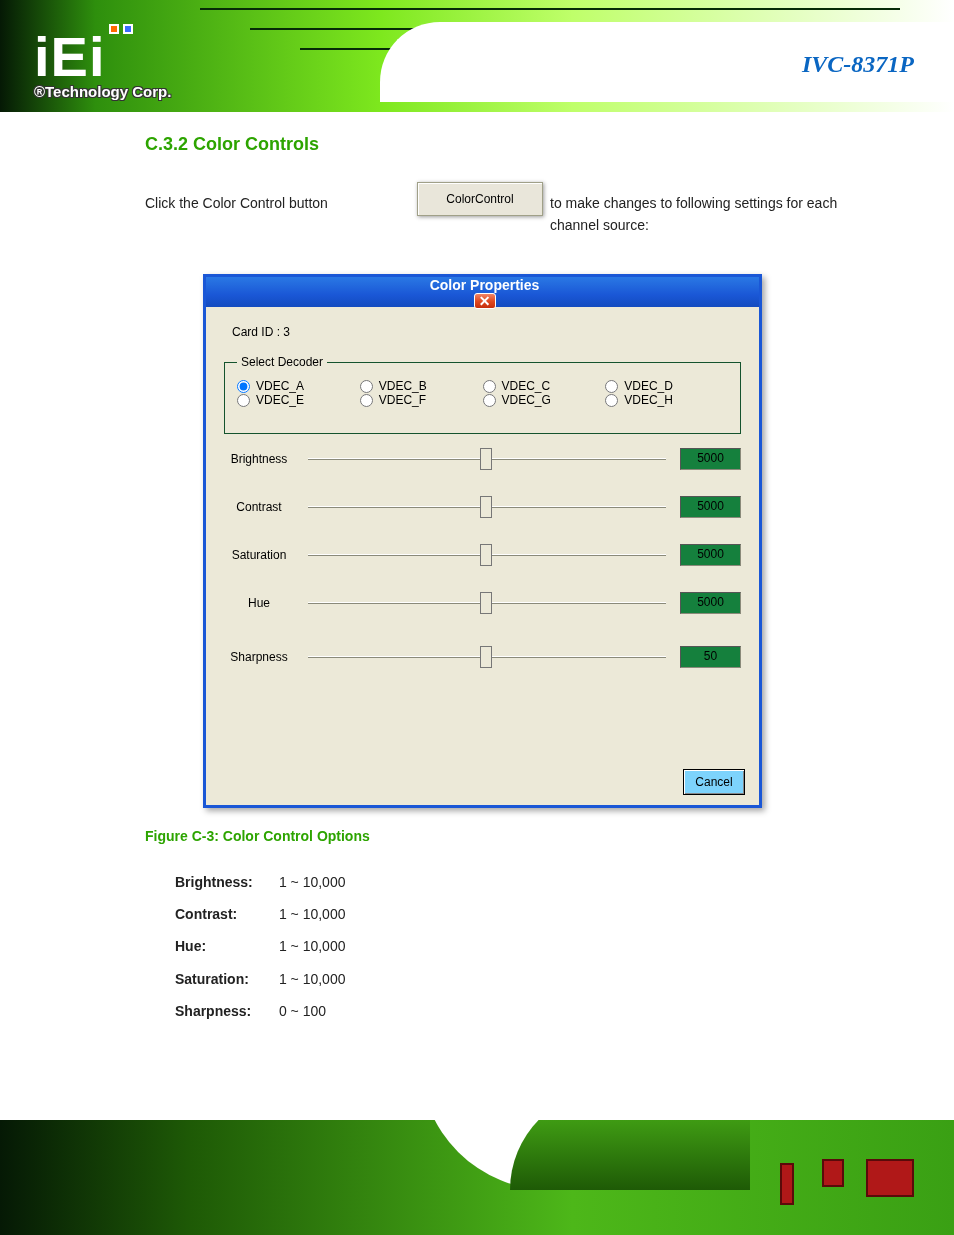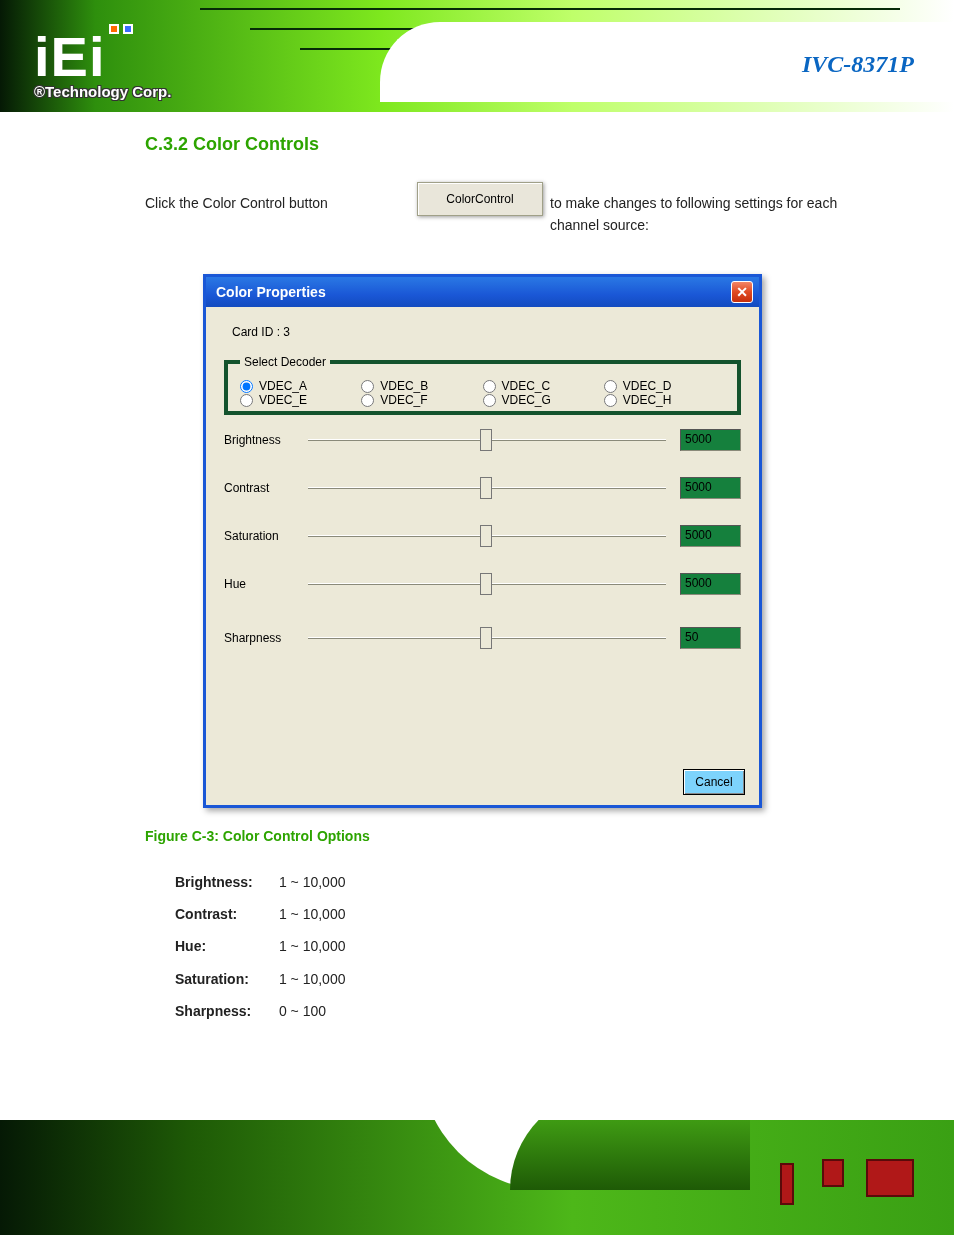--- a/index.html
+++ b/index.html
@@ -140,20 +140,21 @@
     box-shadow: 3px 3px 6px rgba(0,0,0,.35);
   }
   .titlebar {
     height: 30px;
     background: linear-gradient(180deg, #2a78e4 0%, #1a57d6 60%, #134bbf 100%);
     display: flex;
     align-items: center;
     padding: 0 6px 0 10px;
     color: #fff;
     font: bold 14px Tahoma, sans-serif;
+    flex-direction: column;
   }
   .titlebar .spacer { flex: 1; }
   .close-btn {
     width: 22px; height: 22px;
     background: linear-gradient(180deg, #f28566 0%, #e04a22 50%, #c62e0b 100%);
     border: 1px solid #fff;
     border-radius: 3px;
     display: flex;
     align-items: center;
     justify-content: center;
@@ -163,37 +164,38 @@
   .dlg-body {
     padding: 12px 18px;
     font: 12px Tahoma, sans-serif;
     color: #000;
     position: relative;
     height: calc(100% - 30px);
   }
   .card-id { margin: 6px 0 16px 8px; }
 
   fieldset.decoder {
-    border: 4px solid #14532d;
-    padding: 10px 12px 4px;
+    border: 1px solid #14532d;
+    padding: 10px 12px 26px;
     margin: 16px 0 14px;
   }
   fieldset.decoder legend { padding: 0 4px; }
   .radio-grid {
     display: grid;
     grid-template-columns: repeat(4, 1fr);
   }
   .radio-cell { display: flex; align-items: center; gap: 6px; }
   .radio-cell input { margin: 0; }
 
   .slider-row {
     display: flex;
     align-items: center;
     gap: 14px;
     margin: 14px 0 26px;
+    text-align: center;
   }
   .slider-row.last { margin-bottom: 6px; margin-top: 32px; }
   .slider-label { width: 70px; }
   .track {
     position: relative;
     flex: 1;
     height: 2px;
     background: #8a8a7a;
     box-shadow: inset 0 1px 0 #fff;
   }

